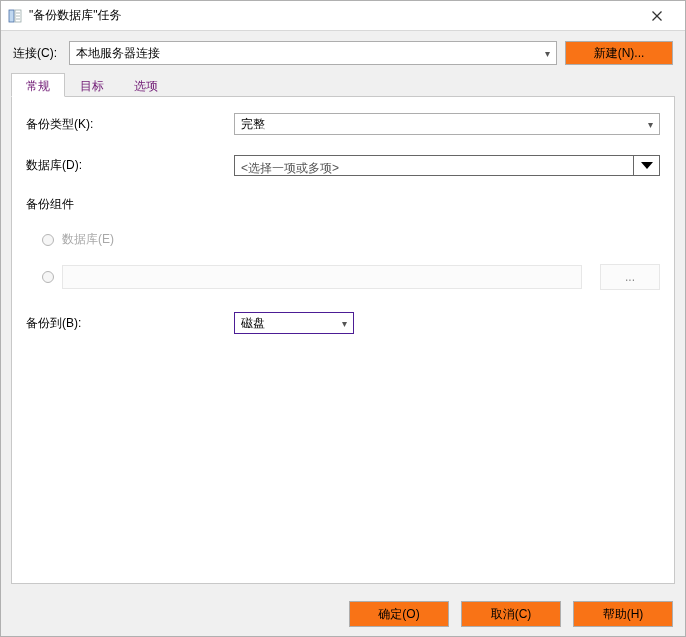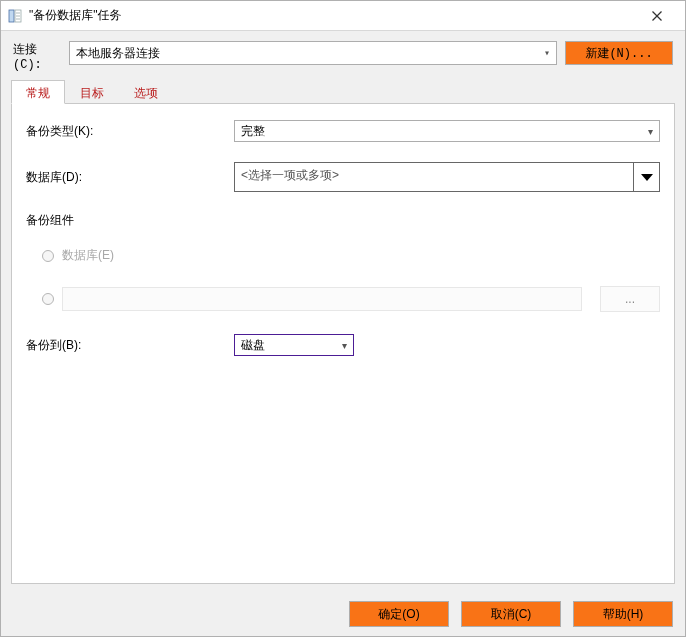--- a/index.html
+++ b/index.html
@@ -29,24 +29,23 @@
   .titlebar .title { flex: 1; color: #000; }
   .titlebar .close {
     width: 40px; height: 28px;
     display: flex; align-items: center; justify-content: center;
     font-family: Arial, sans-serif;
     font-size: 14px; color: #333;
     cursor: default;
   }
   
   .conn-row {
-    display: flex; align-items: flex-start;
+    display: flex; align-items: center;
     padding: 10px 12px 8px 12px;
     gap: 8px;
-    font-family: Liberation Mono, monospace;
   }
   .conn-label { width: 48px; }
   .select, .select-lg {
     height: 24px;
     border: 1px solid #adadad;
     background: #fff;
     display: flex; align-items: center;
     padding: 3px 6px;
     position: relative;
     color: #000;
@@ -77,21 +76,21 @@
     content: "";
     position: absolute;
     left: 10px; right: 10px; bottom: 0;
     height: 1px;
     background: #c8c8c8;
   }
   .tab {
     padding: 4px 14px 3px;
     border: 1px solid transparent;
     position: relative;
-    color: #b91c1c;
+    color: #701a75;
     z-index: 1;
   }
   .tab.active {
     background: #fff;
     border: 1px solid #c8c8c8;
     border-bottom: 1px solid #fff;
     z-index: 2;
   }
   
   .tabbody {
@@ -115,40 +114,40 @@
     background: #fff;
     display: flex; align-items: center;
     padding: 0 6px;
     position: relative;
   }
   .wide-select .chev {
     position: absolute; right: 6px; top: 50%; transform: translateY(-50%);
     font-size: 10px; color: #555;
   }
   .multi-select {
-    height: 30px;
+    height: 21px;
     border: 1px solid #666;
     background: #fff;
     display: flex; align-items: stretch;
     position: relative;
   }
   .multi-select .txt { flex:1; padding: 4px 6px; color:#555; }
   .multi-select .arrowbox {
     width: 26px;
     border-left: 1px solid #666;
     display:flex; align-items:center; justify-content:center;
   }
   .multi-select .arrowbox .tri {
     width: 0; height: 0;
     border-left: 6px solid transparent;
     border-right: 6px solid transparent;
     border-top: 7px solid #000;
   }
   .section-title { margin: 6px 0 18px 0; color:#000; }
-  .radio-row { display:flex; align-items:center; margin-bottom: 22px; padding-left: 16px; }
+  .radio-row { display:flex; align-items:center; margin-bottom: 16px; padding-left: 16px; }
   .radio {
     width: 12px; height: 12px; border-radius: 50%;
     border: 1px solid #b5b5b5;
     margin-right: 8px;
     position: relative;
     background: #f6f6f6;
   }
   .radio-lbl.disabled { color:#a8a8a8; }
   .fg-row { display:flex; align-items:center; margin-bottom: 22px; }
   .fg-row .indent { width: 16px; }

